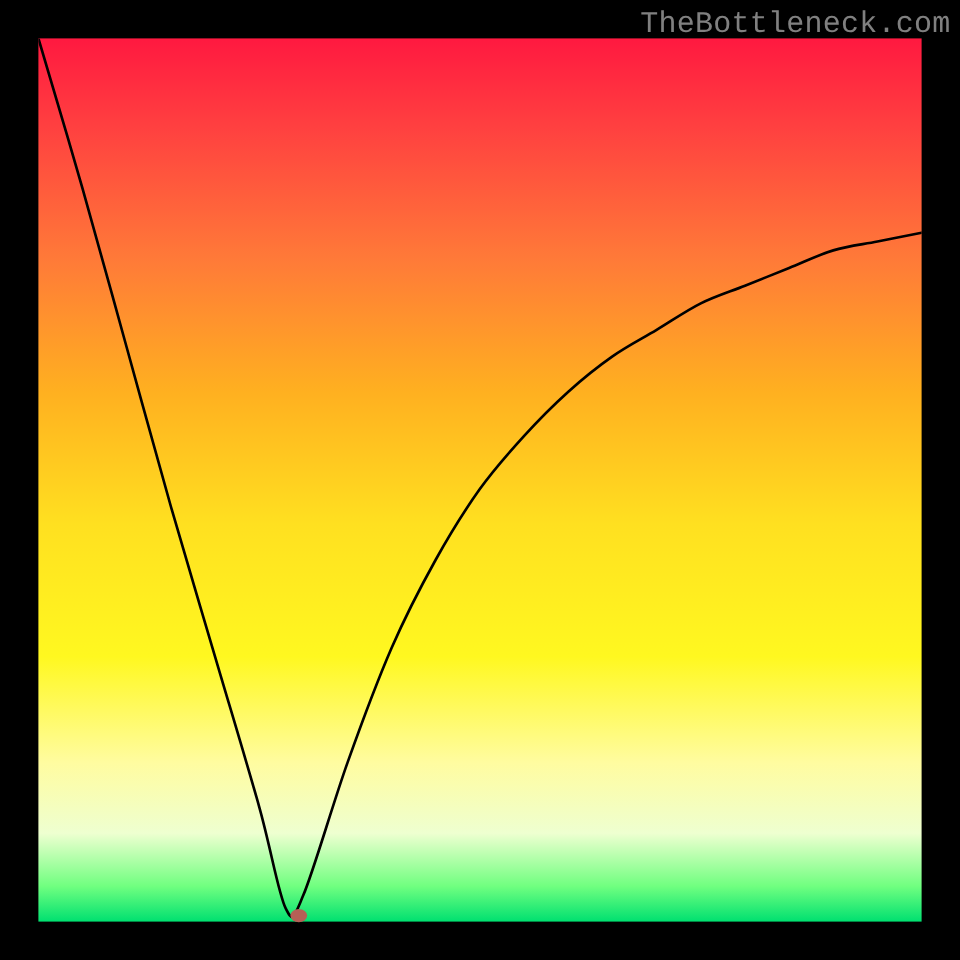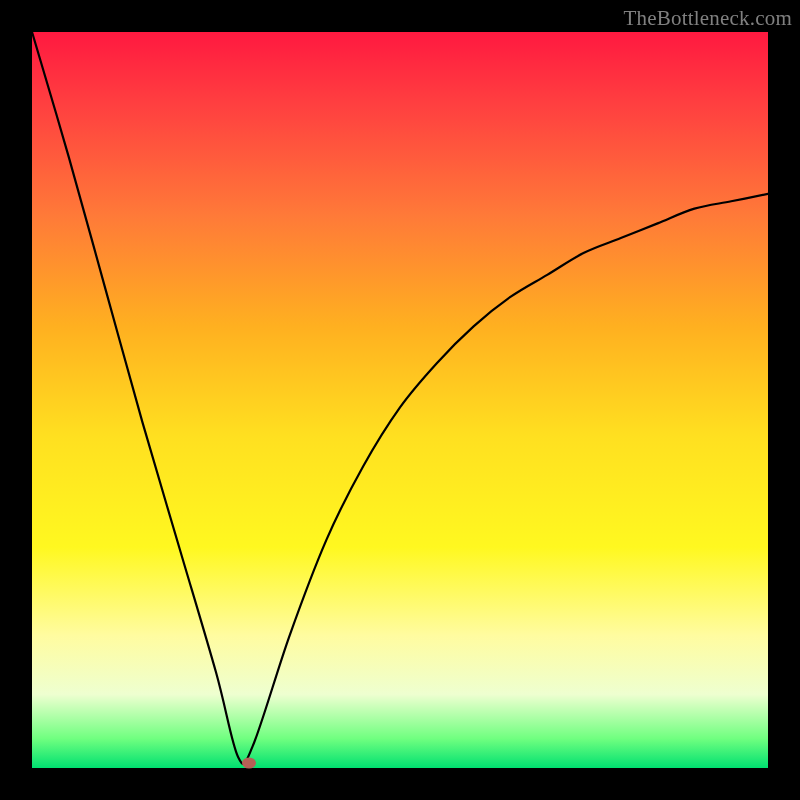--- a/index.html
+++ b/index.html
@@ -36,23 +36,23 @@
       #eeffd0 90%,
       #70ff80 96%,
       #00e070 100%
     );
   }
   .watermark {
     position: absolute;
     top: 6px;
     right: 8px;
     color: #808080;
-    font-size: 21px;
+    font-size: 25px;
     letter-spacing: 0.2px;
-    font-family: Liberation Serif, serif;
+    font-family: Liberation Mono, monospace;
     margin-left: 19px;
   }
   .curve {
     position: absolute;
     top: 32px;
     left: 32px;
     width: 736px;
     height: 736px;
   }
   .marker {

